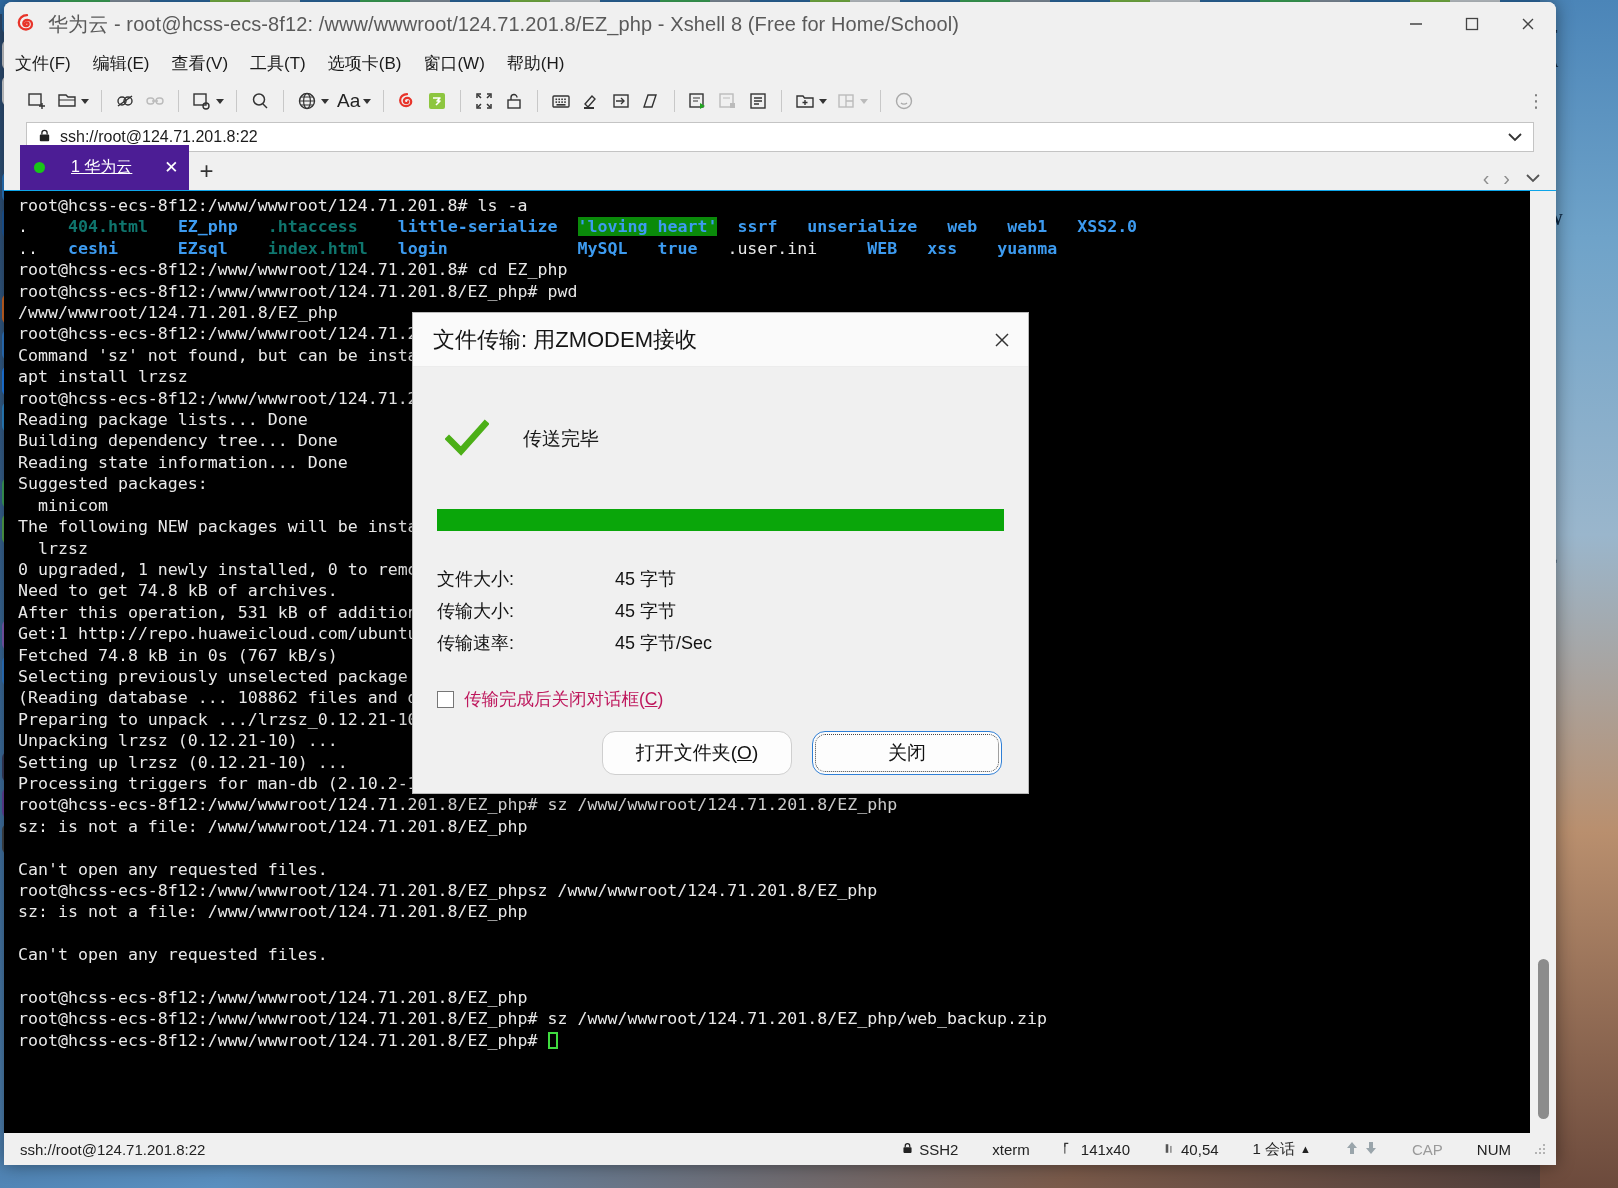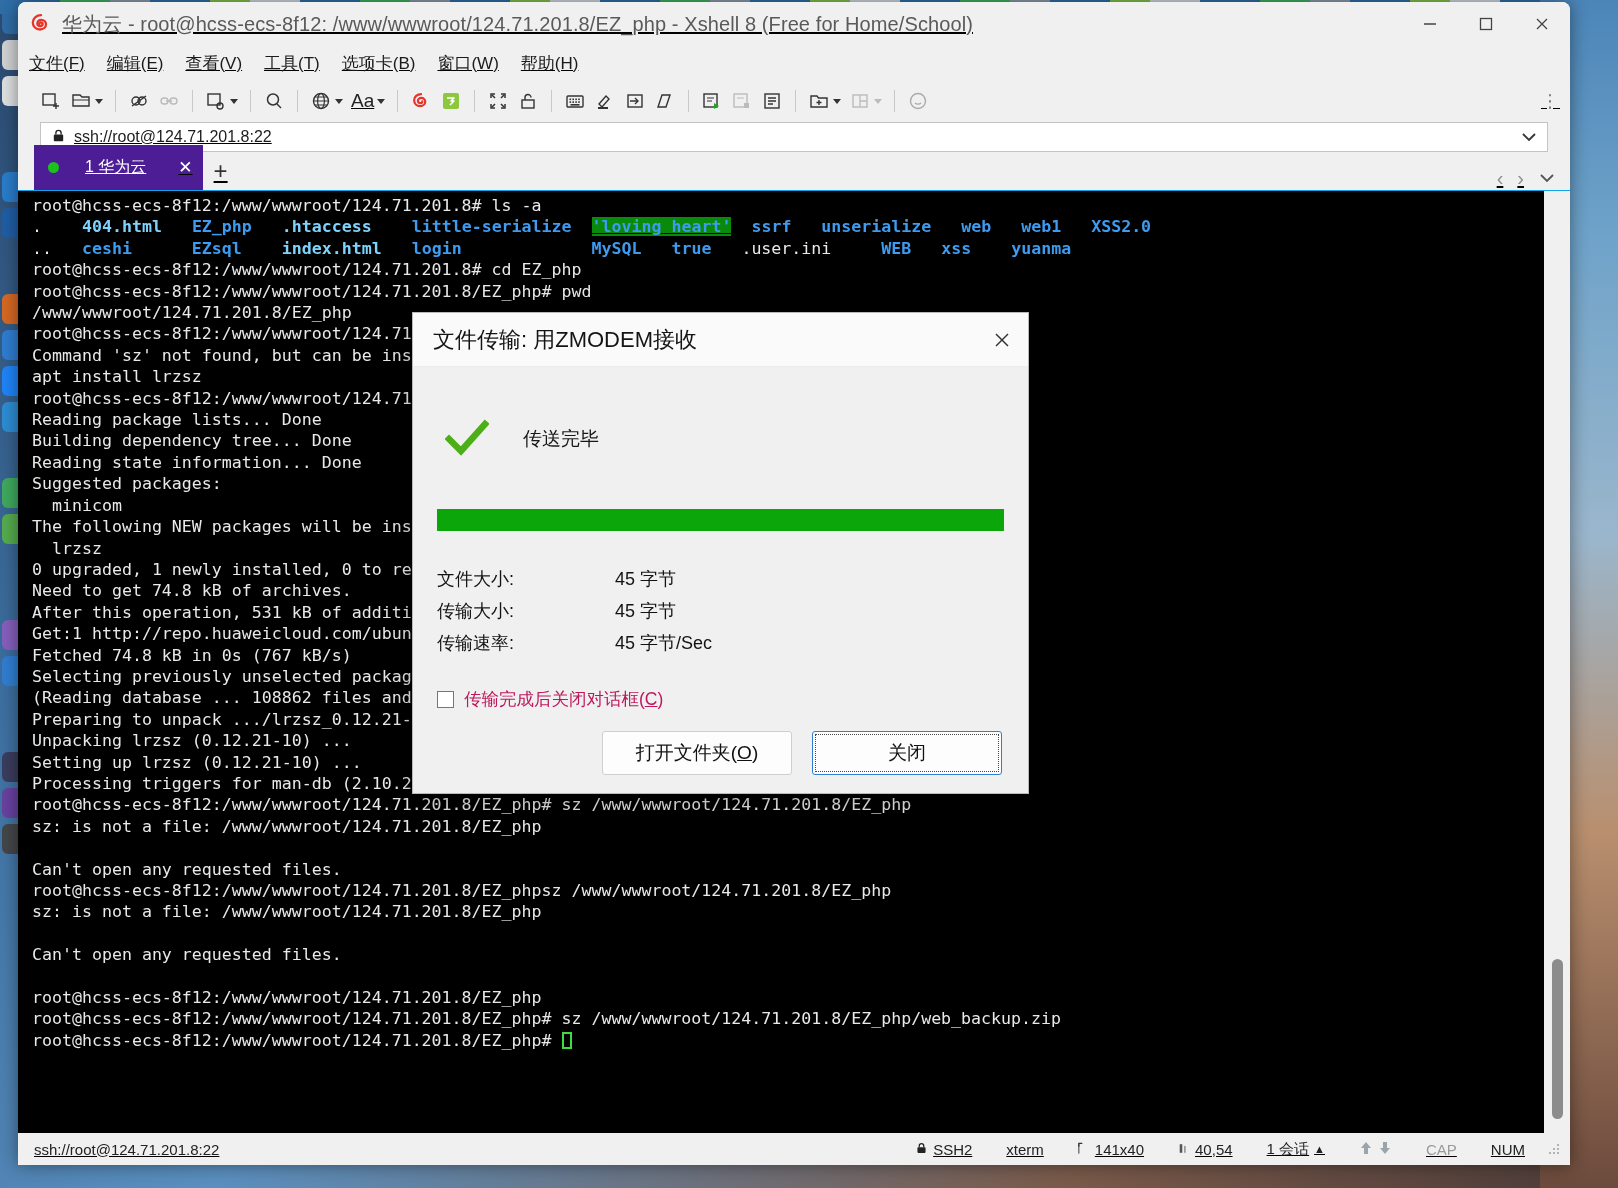--- a/index.html
+++ b/index.html
@@ -21,29 +21,28 @@
   }
   .dicon { width: 30px; height: 30px; border-radius: 6px; margin-left: 2px; opacity: .95; }
   .topstrip { position:absolute; left:0; top:0; width:1618px; height:14px; z-index:0;
     background: repeating-linear-gradient(90deg,#2f6ea8 0 60px,#3fae5c 60px 110px,#8a9aa8 110px 150px,#2f6ea8 150px 210px,#7fc04a 210px 250px,#cfd6dc 250px 300px); }
   .rightstrip { position:absolute; right:0; top:0; width:78px; height:1188px; z-index:0;
     background: linear-gradient(180deg,#4b85b8 0%, #6fa3c9 20%, #9ab6cc 45%, #b98f6e 70%, #6c4a3c 100%); }
   .rightstrip .rs { position:absolute; left:6px; color:#0e2a46; font-size:17px; font-weight:bold; font-family:"Liberation Serif", serif;}
 
   
   .window {
-    position: absolute; left: 18px; top: 2px;
+    position: absolute; left: 4px; top: 2px;
     width: 1552px; height: 1163px;
     background: #f0f0f0;
     border-radius: 8px 8px 0 0;
     box-shadow: 0 0 18px rgba(0,0,0,.45);
     z-index: 5;
     display: flex; flex-direction: column;
     overflow: hidden;
-    text-decoration: underline;
   }
 
   
   .titlebar {
     height: 44px; display: flex; align-items: center;
     background: #f0f0f0; flex: none;
   }
   .tb-icon {
     width: 26px; height: 26px; margin-left: 10px; margin-right: 8px;
     display: flex; align-items: center; justify-content: center;
@@ -119,21 +118,21 @@
   .terminal {
     flex: 1; background: #000; color: #e6e6e6;
     font-family: "DejaVu Sans Mono", "Liberation Mono", monospace;
     font-size: 16.6px; line-height: 21.4px; padding: 4px 0 0 14px;
     white-space: pre; overflow: hidden;
   }
   .scrollzone { width: 26px; background: #f0f0f0; display:flex; justify-content:center; align-items:flex-end; }
   .scrollthumb { width: 11px; height: 160px; background: #8c8c8c; border-radius: 6px; margin-bottom: 14px; }
 
   .c-blue { color: #3d9bf0; font-weight: bold; }
-  .c-green { color: #7dd3fc; font-weight: bold; }
+  .c-green { color: #0f766e; font-weight: bold; }
   .c-white { color: #e9e9e9; }
   .c-hl { color: #3d9bf0; background: #0a8a0a; font-weight: bold; }
   .cursor { display:inline-block; width: 10px; height: 17px; border: 2px solid #3fdb3f; vertical-align: -3px;}
 
   
   .statusbar {
     height: 32px; background: #f0f0f0; display: flex; align-items: center;
     font-size: 15px; color: #222; flex: none; padding: 0 8px 0 16px;
   }
   .sb-left { flex: 1; }
@@ -173,21 +172,21 @@
   .rows { margin-top: 32px; }
   .row { display: flex; font-size: 18px; color: #131313; height: 32px; align-items: center; }
   .row .k { width: 178px; }
   .row .v { }
   .cbrow { display: flex; align-items: center; gap: 10px; margin-top: 28px; font-size: 17.5px; color:#be185d;}
   .cbox { width: 17px; height: 17px; border: 1px solid #767676; background: #fff; flex: none; }
   .dlg-foot { height: 84px; display: flex; align-items: center; justify-content: flex-end;
               gap: 20px; padding-right: 26px; flex: none; }
   .dbtn {
     min-width: 190px; height: 44px; display: flex; align-items: center; justify-content: center;
-    font-size: 19px; color: #111; background: #fdfdfd; border: 1px solid #cfcfcf; border-radius: 3px;
+    font-size: 19px; color: #111; background: #fdfdfd; border: 1px solid #cfcfcf; border-radius: 13px;
   }
   .dbtn.primary { border: 1px solid #2f7fd6; outline: 1px dotted #444; outline-offset: -4px; }
   .ul { text-decoration: underline; }
 </style>
 </head>
 <body>
 
 <div class="topstrip"></div>
 <div class="rightstrip">
   <div class="rs" style="top:26px">T</div>

